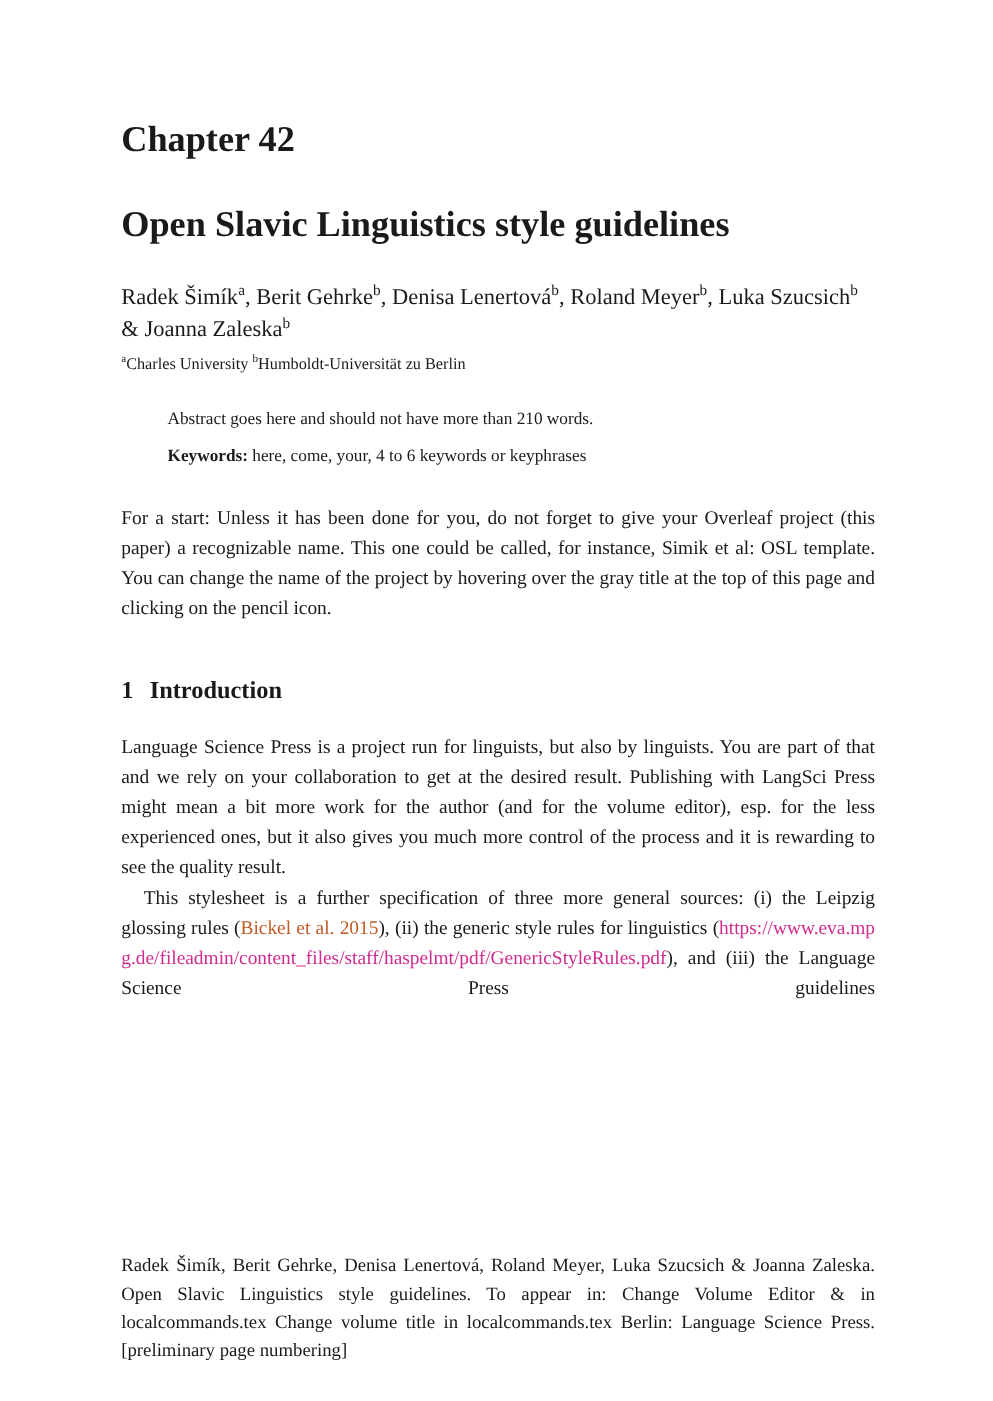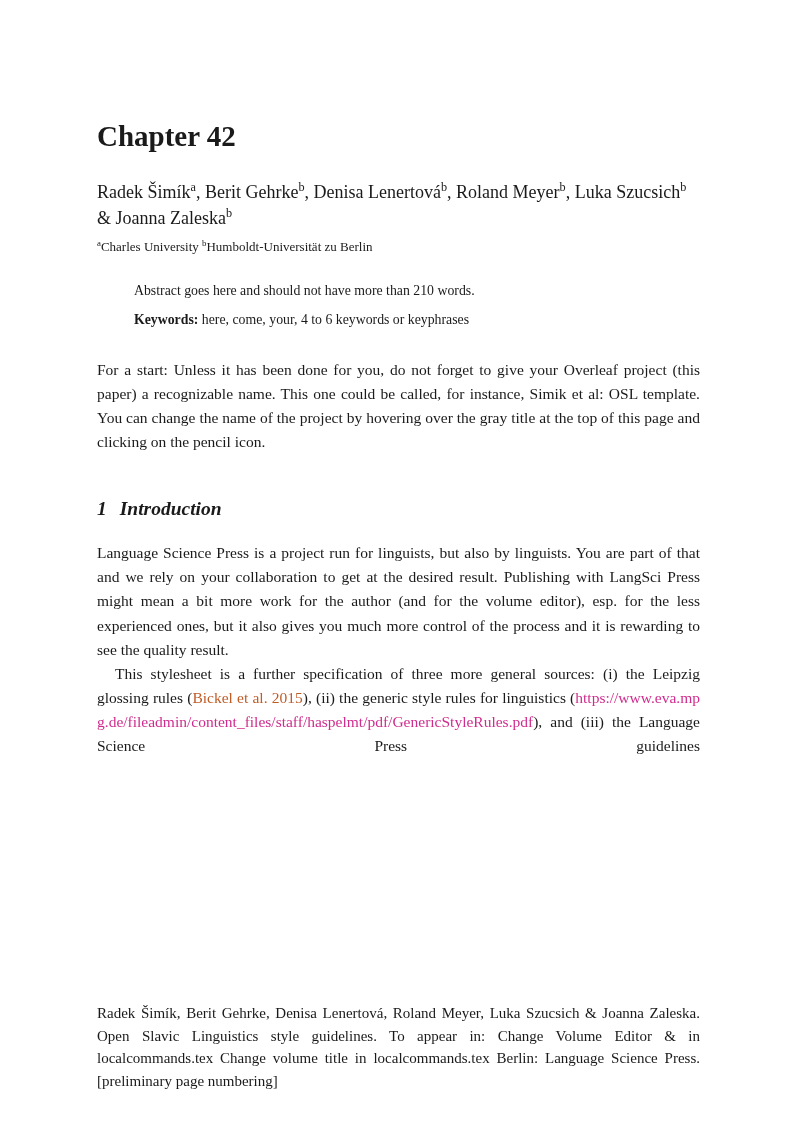--- a/index.html
+++ b/index.html
@@ -11,21 +11,21 @@
   .page {
     position: relative;
     width: 794px;
     height: 1121px;
     background: #ffffff;
     font-family: "Liberation Serif", "DejaVu Serif", serif;
     color: #1a1a1a;
     overflow: hidden;
   }
   .content {
-    padding: 120px 94px 0 97px;
+    padding: 96px 94px 0 97px;
   }
   h1.chapter {
     font-size: 29px;
     font-weight: 700;
     margin: 0;
     line-height: 1.15;
   }
   h1.title {
     font-size: 29px;
     font-weight: 700;
@@ -63,21 +63,20 @@
   .no-indent { text-indent: 0; }
   .par-standalone {
     margin-top: 27px;
     text-indent: 0;
   }
   h2.section {
     font-size: 19.5px;
     font-weight: 700;
     margin: 42px 0 0 0;
     line-height: 1.2;
-    font-style: italic;
   }
   .secnum { margin-right: 13px; }
   .first-after-heading { margin-top: 21px; }
   a.cite {
     color: var(--cite, #bf5b25);
     text-decoration: none;
     cursor: pointer;
   }
   a.url {
     color: var(--link, #d02c8e);
@@ -97,20 +96,21 @@
   }
 </style>
 </head>
 <body>
 
 <div class="page">
   <div class="content">
 
     <h1 class="chapter">Chapter 42</h1>
 
+    <h1 class="title">Open Slavic Linguistics style guidelines</h1>
 
     <p class="authors"><span>Radek Šimík</span><sup>a</sup><span>, </span><span>Berit Gehrke</span><sup>b</sup><span>, </span><span>Denisa Lenertová</span><sup>b</sup><span>, </span><span>Roland Meyer</span><sup>b</sup><span>, </span><span>Luka Szucsich</span><sup>b</sup><span> &amp; </span><span>Joanna Zaleska</span><sup>b</sup></p>
 
     <p class="affil"><sup>a</sup><span>Charles University</span> <sup>b</sup><span>Humboldt-Universität zu Berlin</span></p>
 
     <div class="abstract-block">
       <p class="abstract-text">Abstract goes here and should not have more than 210 words.</p>
       <p class="keywords"><span class="keywords-label">Keywords:</span><span> here, come, your, 4 to 6 keywords or keyphrases</span></p>
     </div>
 

